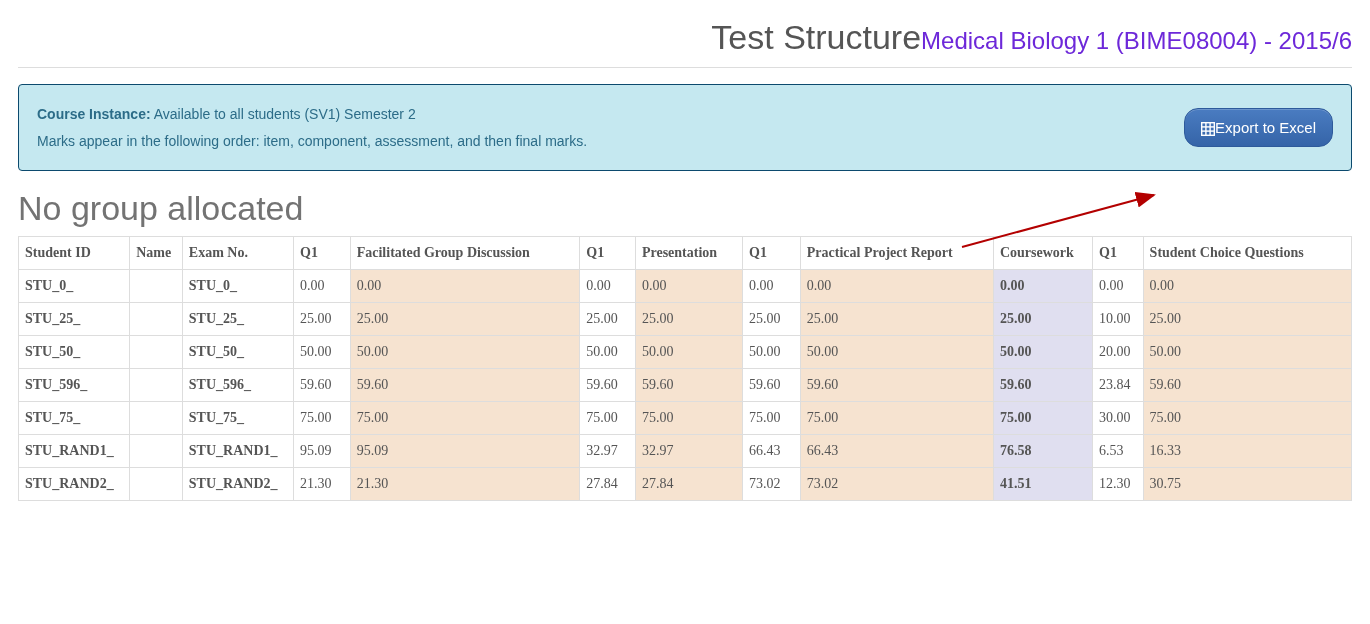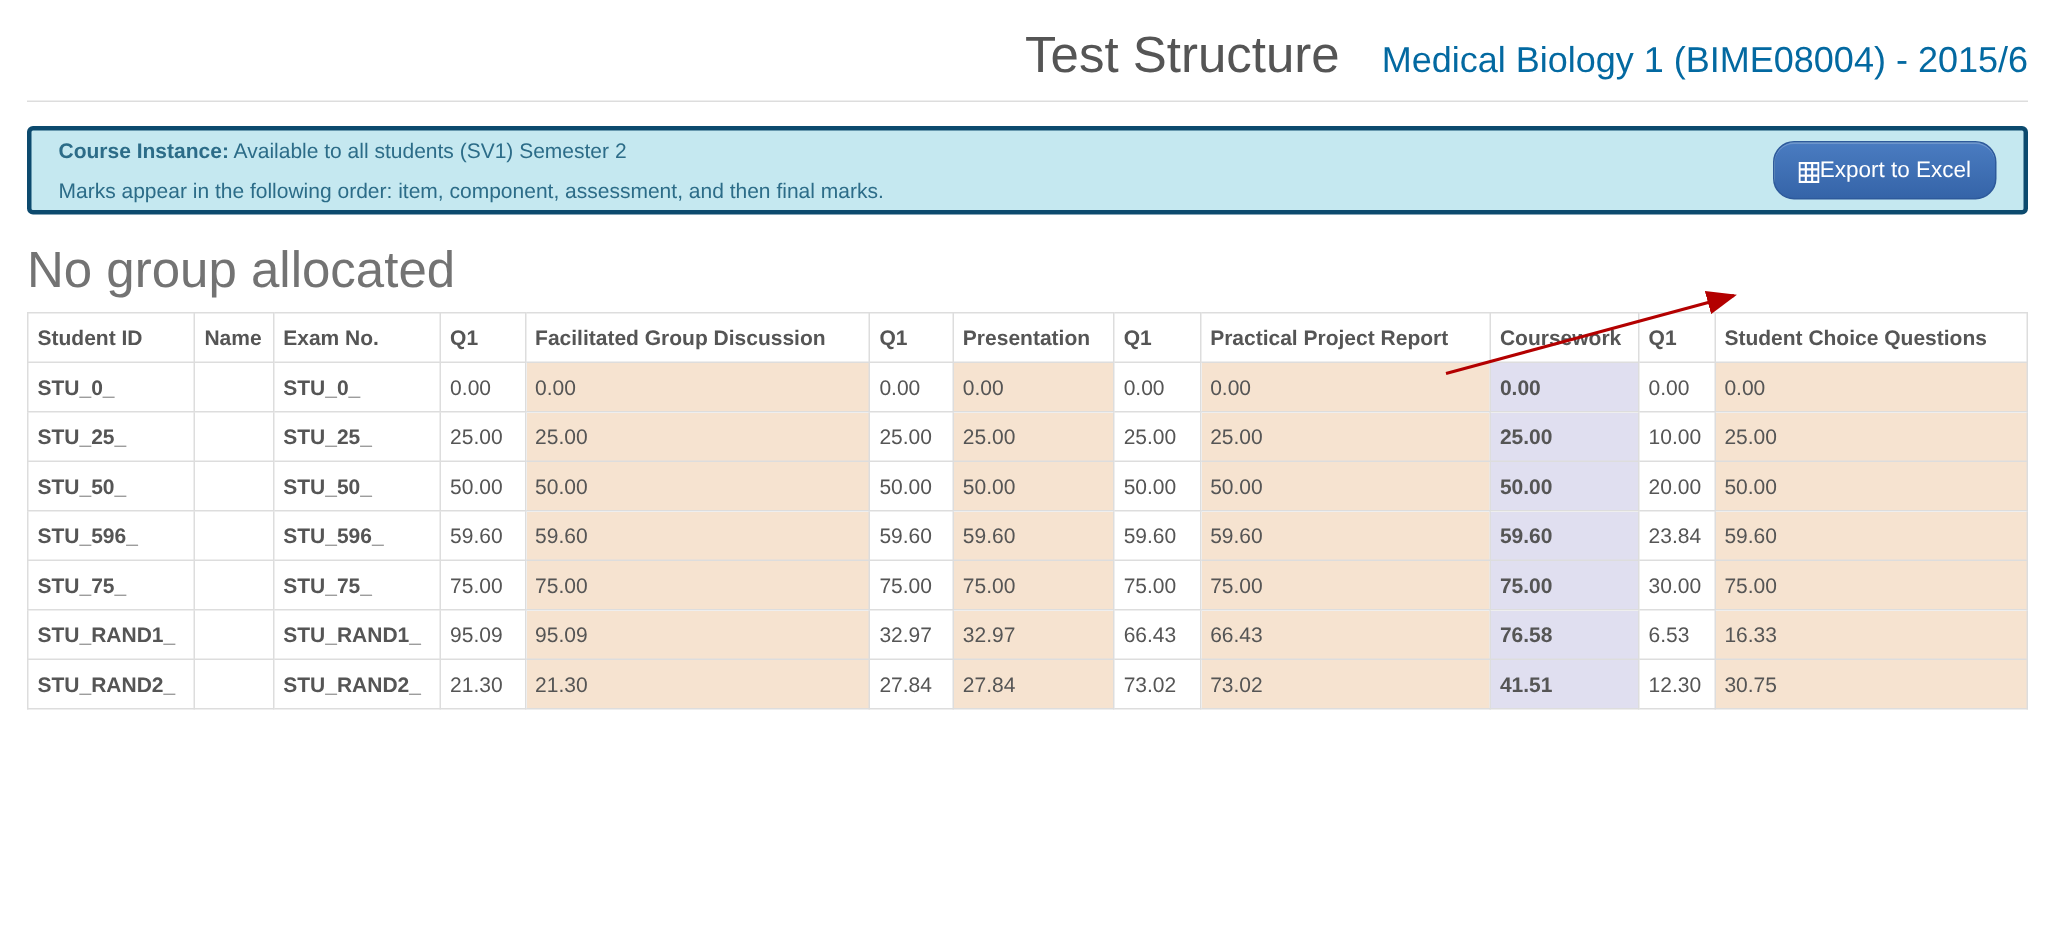--- a/index.html
+++ b/index.html
@@ -21,28 +21,27 @@
   }
   h1 {
     font-size: 34px;
     font-weight: 300;
     color: #555;
     margin: 0 0 4px 0;
   }
   .course-title {
     font-size: 24px;
     font-weight: 300;
-    color: #0369a1;
-    margin-left: 28px;
+    color: #6d28d9;
   }
   .alert-info {
     background: #c5e8f0;
-    border: 3px solid #0c4a6e;
+    border: 1px solid #0c4a6e;
     border-radius: 4px;
-    padding: 0 18px;
+    padding: 16px 18px;
     color: #2c6c88;
     display: flex;
     justify-content: space-between;
     align-items: center;
     margin-bottom: 18px;
     position: relative;
   }
   .alert-info .text { line-height: 1.9; font-size: 14px; }
   .alert-info b { font-weight: 700; }
   .btn {
@@ -63,20 +62,21 @@
     font-size: 34px;
     font-weight: 400;
     color: #737373;
     margin: 10px 0 8px 0;
   }
   table {
     border-collapse: collapse;
     width: 100%;
     font-size: 14px;
     table-layout: fixed;
+    font-family: Liberation Serif, serif;
   }
   th, td {
     border: 1px solid #ddd;
     padding: 8px 6px;
     text-align: left;
     white-space: nowrap;
     overflow: hidden;
   }
   th { font-weight: 700; color: #555; background: #fff; }
   td.bold { font-weight: 700; }

